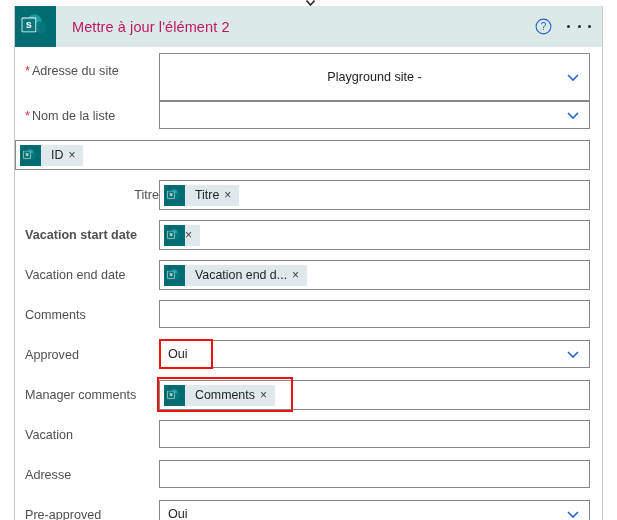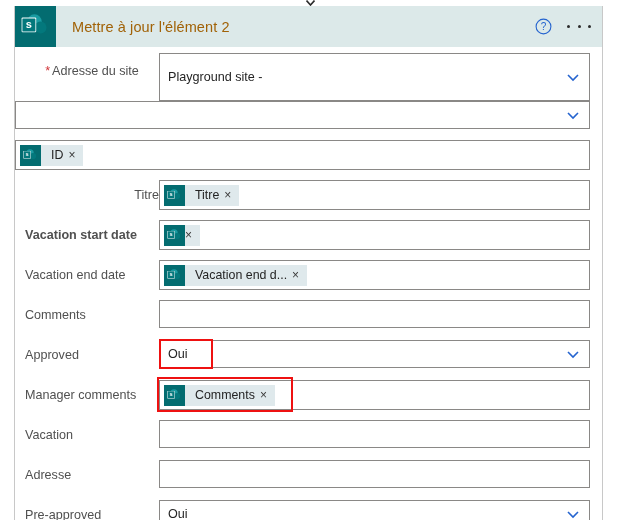--- a/index.html
+++ b/index.html
@@ -66,21 +66,21 @@
     height: 41px;
     background: #036c70;
     flex: 0 0 41px;
     position: relative;
   }
   .sp-logo-box svg { position:absolute; left:6px; top:6px; }
 
   .header-title {
     margin-left: 16px;
     font-size: 14.5px;
-    color: #a16207;
+    color: #be185d;
     letter-spacing: 0.1px;
     white-space: nowrap;
   }
 
   .header-right {
     position: absolute;
     right: 10px;
     top: 0;
     height: 41px;
     display: flex;
@@ -152,21 +152,20 @@
     display: flex;
     align-items: center;
     padding: 0 8px;
     font-size: 12.6px;
     color: #242424;
   }
   .input-box.tall {
     min-height: 48px;
     align-items: stretch;
     padding: 0;
-    flex-direction: column;
     justify-content: center;
   }
   .input-box.tall .line {
     padding: 0 8px;
     line-height: 22px;
     font-size: 12.6px;
     color: #242424;
     display:flex;
     align-items:center;
   }
@@ -284,37 +283,40 @@
         <span class="ellipsis-icon">
           <i></i>
             <i></i>
             <i></i>
         </span>
       </div>
     </div>
 
     <div class="form">
 
-      <div class="row" style="height:48px;text-align:center;">
+      <div class="row" style="height:48px;">
         <div class="label-cell" style="padding-top:16px;">
           <span class="req-star">*</span><span>Adresse du site</span>
         </div>
         <div class="field-cell" style="padding-top:6px;">
           <div class="input-box tall" style="height:44px;">
             <div class="line">Playground site -</div>
             <span class="chevron-down">
               <svg width="16" height="16" viewBox="0 0 16 16">
                   <path d="M3 6 L8 11 L13 6" stroke="#2564cf" stroke-width="1.6" fill="none"></path>
                 </svg>
             </span>
           </div>
         </div>
       </div>
 
       <div class="row" style="height:39px;">
+        <div class="label-cell" style="padding-top:13px;">
+          <span class="req-star">*</span><span>Nom de la liste</span>
+        </div>
         <div class="field-cell" style="padding-top:6px;">
           <div class="input-box" style="height:28px;">
             <span class="chevron-down">
               <svg width="16" height="16" viewBox="0 0 16 16">
                   <path d="M3 6 L8 11 L13 6" stroke="#2564cf" stroke-width="1.6" fill="none"></path>
                 </svg>
             </span>
           </div>
         </div>
       </div>

